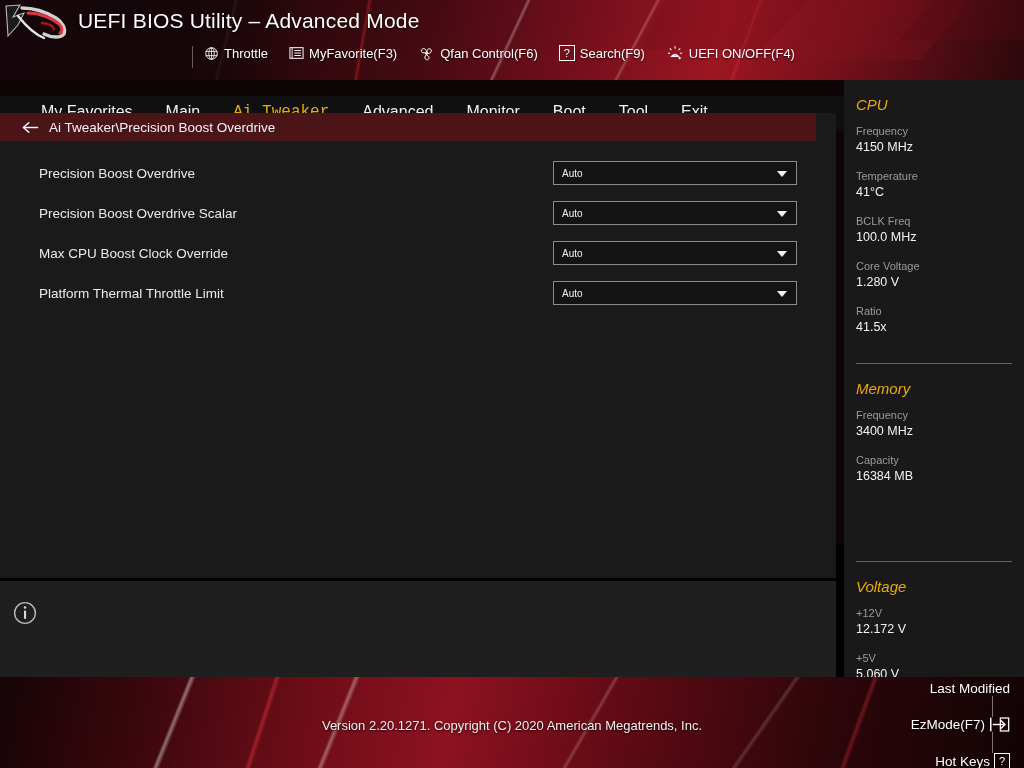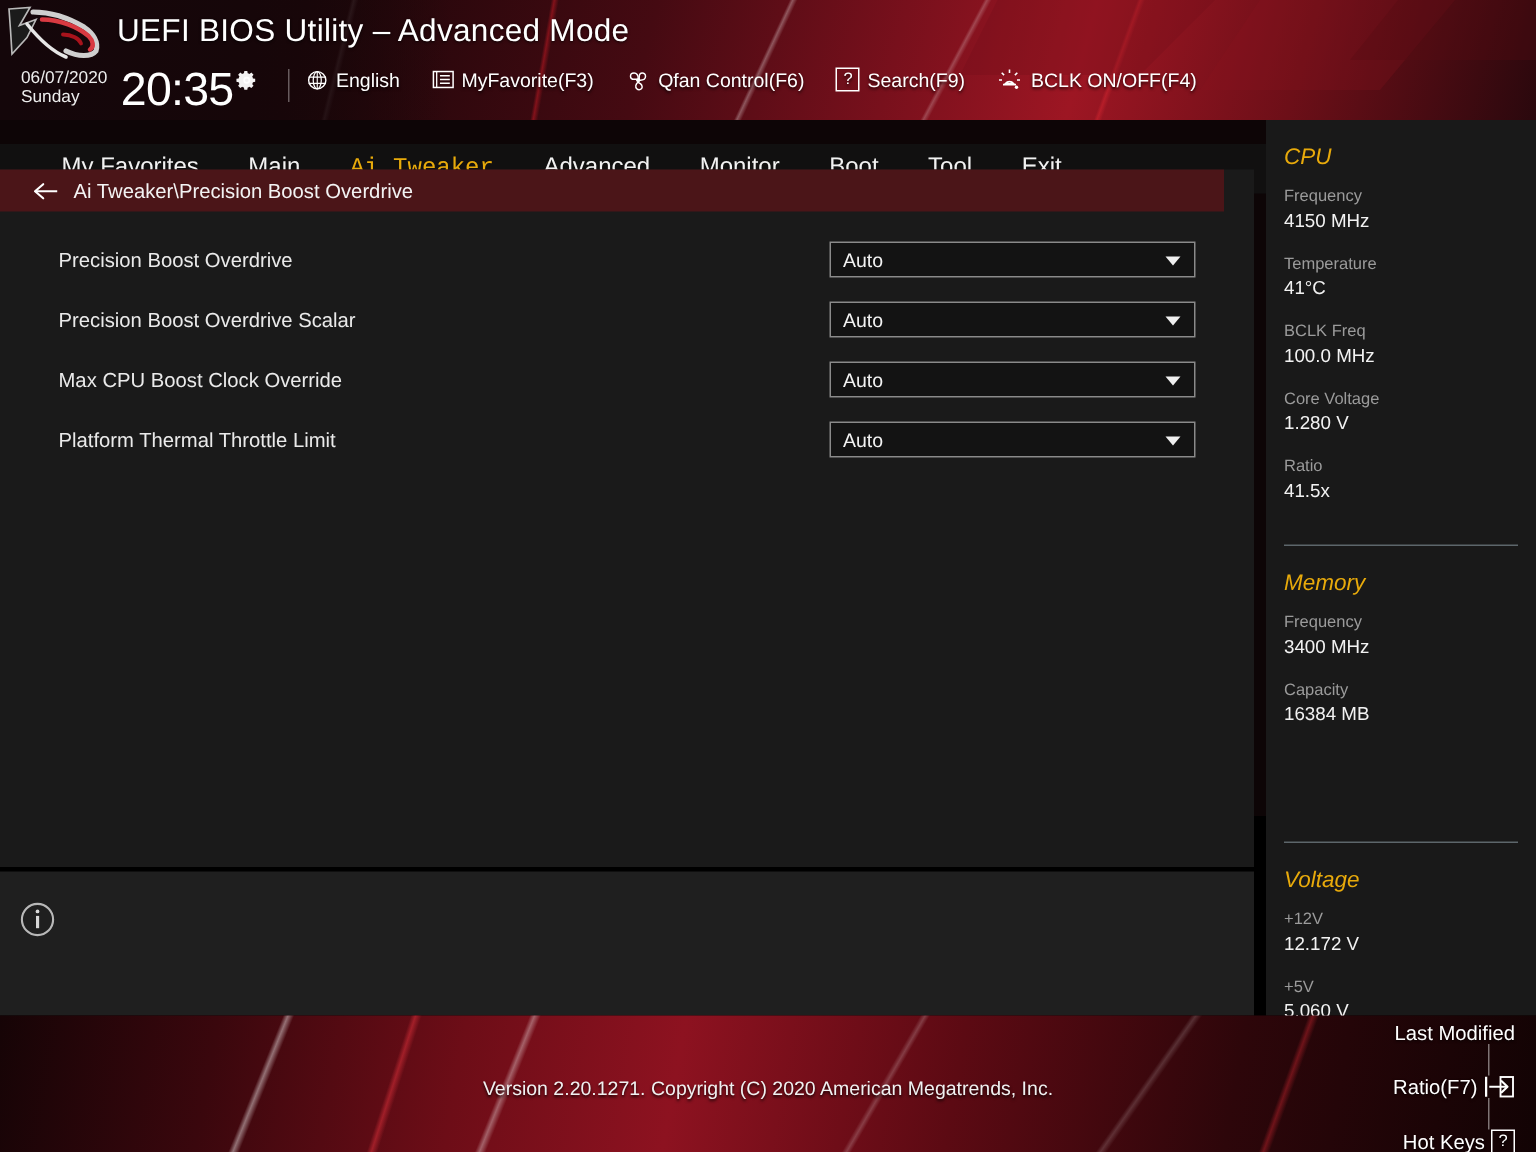--- a/index.html
+++ b/index.html
@@ -80,21 +80,21 @@
   .settings{ position:absolute; left:0; top:40px; width:836px; }
   .row{ position:relative; height:40px; display:flex; align-items:center; }
   .row-label{
     position:absolute; left:39px; font-size:13.5px; color:#eaeaea; white-space:nowrap;
   }
   .dropdown{
     position:absolute; left:553px; width:244px; height:24px;
     background:#131313; border:1px solid #8a8a8a;
     display:flex; align-items:center; cursor:pointer;
   }
-  .dd-value{ font-size:13px; color:#f2f2f2; padding-left:8px; }
+  .dd-value{ font-size:10px; color:#f2f2f2; padding-left:8px; }
   .dd-caret{
     position:absolute; right:9px; top:9px;
     width:0;height:0;border-left:5px solid transparent;border-right:5px solid transparent;
     border-top:6px solid #f0f0f0;
   }
 
   
   .help-panel{
     position:absolute; left:0; top:581px; width:836px; height:96px;
     background:#1f1f1f;
@@ -167,45 +167,34 @@
     <svg class="rog-logo" viewBox="0 0 72 40">
       <path d="M2,4 L16,3 L9,15 L20,11 L14,23 L4,34 L3,18 Z" fill="#1b1b1b" stroke="#b9b9b9" stroke-width="1.1"></path>
       <path d="M18,6 C30,6 42,10 52,16 C58,20 62,26 60,32 C57,36 48,36 40,32" fill="none" stroke="#cfcfcf" stroke-width="3.4" stroke-linecap="round"></path>
       <path d="M24,11 C36,11 48,16 55,22 C58,25 59,29 56,31" fill="none" stroke="#d93a42" stroke-width="3" stroke-linecap="round"></path>
       <path d="M14,14 C22,24 30,32 40,36" fill="none" stroke="#e6e6e6" stroke-width="2.4" stroke-linecap="round"></path>
       <path d="M38,21 C44,21 49,24 50,27" fill="none" stroke="#a8131c" stroke-width="2.6" stroke-linecap="round"></path>
     </svg>
 
     <div class="app-title">UEFI BIOS Utility – Advanced Mode</div>
 
-    <div class="datetime">
-      <div>
-        <div class="dt-date">06/07/2020</div>
-        <div class="dt-day">Sunday</div>
-      </div>
-      <div class="dt-time">20:35</div>
-      <svg class="dt-gear" width="15" height="15" viewBox="0 0 24 24">
-        <path fill="#fff" d="M12 8.3a3.7 3.7 0 100 7.4 3.7 3.7 0 000-7.4zm0 5.6a1.9 1.9 0 110-3.8 1.9 1.9 0 010 3.8z"></path>
-        <path fill="#fff" d="M21 13.6v-3.2l-2.4-.4a6.9 6.9 0 00-.8-1.9l1.4-2-2.3-2.3-2 1.4a6.9 6.9 0 00-1.9-.8L12.6 2H9.4L9 4.4a6.9 6.9 0 00-1.9.8l-2-1.4L2.8 6.1l1.4 2a6.9 6.9 0 00-.8 1.9L1 10.4v3.2l2.4.4c.2.7.5 1.3.8 1.9l-1.4 2 2.3 2.3 2-1.4c.6.4 1.2.6 1.9.8l.4 2.4h3.2l.4-2.4c.7-.2 1.3-.5 1.9-.8l2 1.4 2.3-2.3-1.4-2c.4-.6.6-1.2.8-1.9l2.4-.4z" opacity=".95"></path>
-      </svg>
-    </div>
 
     <div class="hdr-sep" style="left:192px;"></div>
 
     <div class="hdr-items">
 
       <div class="hdr-item">
         <svg width="15" height="15" viewBox="0 0 24 24">
           <circle cx="12" cy="12" r="9.2" fill="none" stroke="#fff" stroke-width="1.5"></circle>
           <ellipse cx="12" cy="12" rx="4.3" ry="9.2" fill="none" stroke="#fff" stroke-width="1.3"></ellipse>
           <line x1="2.9" y1="8.6" x2="21.1" y2="8.6" stroke="#fff" stroke-width="1.3"></line>
           <line x1="2.9" y1="15.4" x2="21.1" y2="15.4" stroke="#fff" stroke-width="1.3"></line>
           <line x1="12" y1="2.8" x2="12" y2="21.2" stroke="#fff" stroke-width="1.2"></line>
         </svg>
-        <span>English</span>
+        <span>Throttle</span>
       </div>
 
       <div class="hdr-item">
         <svg width="15" height="14" viewBox="0 0 24 22">
           <rect x="1.5" y="2.5" width="21" height="17" fill="none" stroke="#fff" stroke-width="1.6"></rect>
           <line x1="5" y1="2.5" x2="5" y2="19.5" stroke="#fff" stroke-width="1.4"></line>
           <line x1="8.5" y1="7" x2="19" y2="7" stroke="#fff" stroke-width="1.6"></line>
           <line x1="8.5" y1="11" x2="19" y2="11" stroke="#fff" stroke-width="1.6"></line>
           <line x1="8.5" y1="15" x2="19" y2="15" stroke="#fff" stroke-width="1.6"></line>
         </svg>
@@ -231,21 +220,21 @@
         <svg width="18" height="16" viewBox="0 0 26 24">
           <path d="M9 16a5 5 0 018 0z" fill="none" stroke="#fff" stroke-width="1.6"></path>
           <line x1="6.5" y1="17.2" x2="19.5" y2="17.2" stroke="#fff" stroke-width="1.7"></line>
           <line x1="13" y1="2" x2="13" y2="5.5" stroke="#fff" stroke-width="1.6"></line>
           <line x1="5.2" y1="5.2" x2="7.6" y2="7.6" stroke="#fff" stroke-width="1.6"></line>
           <line x1="20.8" y1="5.2" x2="18.4" y2="7.6" stroke="#fff" stroke-width="1.6"></line>
           <line x1="2.5" y1="12.5" x2="5.5" y2="12.5" stroke="#fff" stroke-width="1.6"></line>
           <line x1="20.5" y1="12.5" x2="23.5" y2="12.5" stroke="#fff" stroke-width="1.6"></line>
           <circle cx="20" cy="19.8" r="1.7" fill="#fff"></circle>
         </svg>
-        <span>BCLK ON/OFF(F4)</span>
+        <span>UEFI ON/OFF(F4)</span>
       </div>
     </div>
   </div>
 
   <div class="navbar">
     <div class="navbar-inner">
       <div class="tab">My Favorites</div>
       <div class="tab">Main</div>
       <div class="tab active">Ai Tweaker</div>
       <div class="tab">Advanced</div>
@@ -370,21 +359,21 @@
     </div>
   </div>
 
   <div class="footer">
     <div class="ft-actions">
       <div class="ft-item">
         <span>Last Modified</span>
       </div>
       <div class="ft-sep"></div>
       <div class="ft-item">
-        <span>Ratio(F7)</span>
+        <span>EzMode(F7)</span>
         <svg width="21" height="15" viewBox="0 0 24 18">
           <line x1="1.5" y1="1" x2="1.5" y2="17" stroke="#fff" stroke-width="1.8"></line>
           <rect x="13" y="1.2" width="10" height="15.6" fill="none" stroke="#fff" stroke-width="1.5"></rect>
           <line x1="4" y1="9" x2="18" y2="9" stroke="#fff" stroke-width="1.7"></line>
           <polyline points="14,4.6 18.6,9 14,13.4" fill="none" stroke="#fff" stroke-width="1.7" stroke-linecap="round" stroke-linejoin="round"></polyline>
         </svg>
       </div>
       <div class="ft-sep"></div>
       <div class="ft-item">
         <span>Hot Keys</span>

